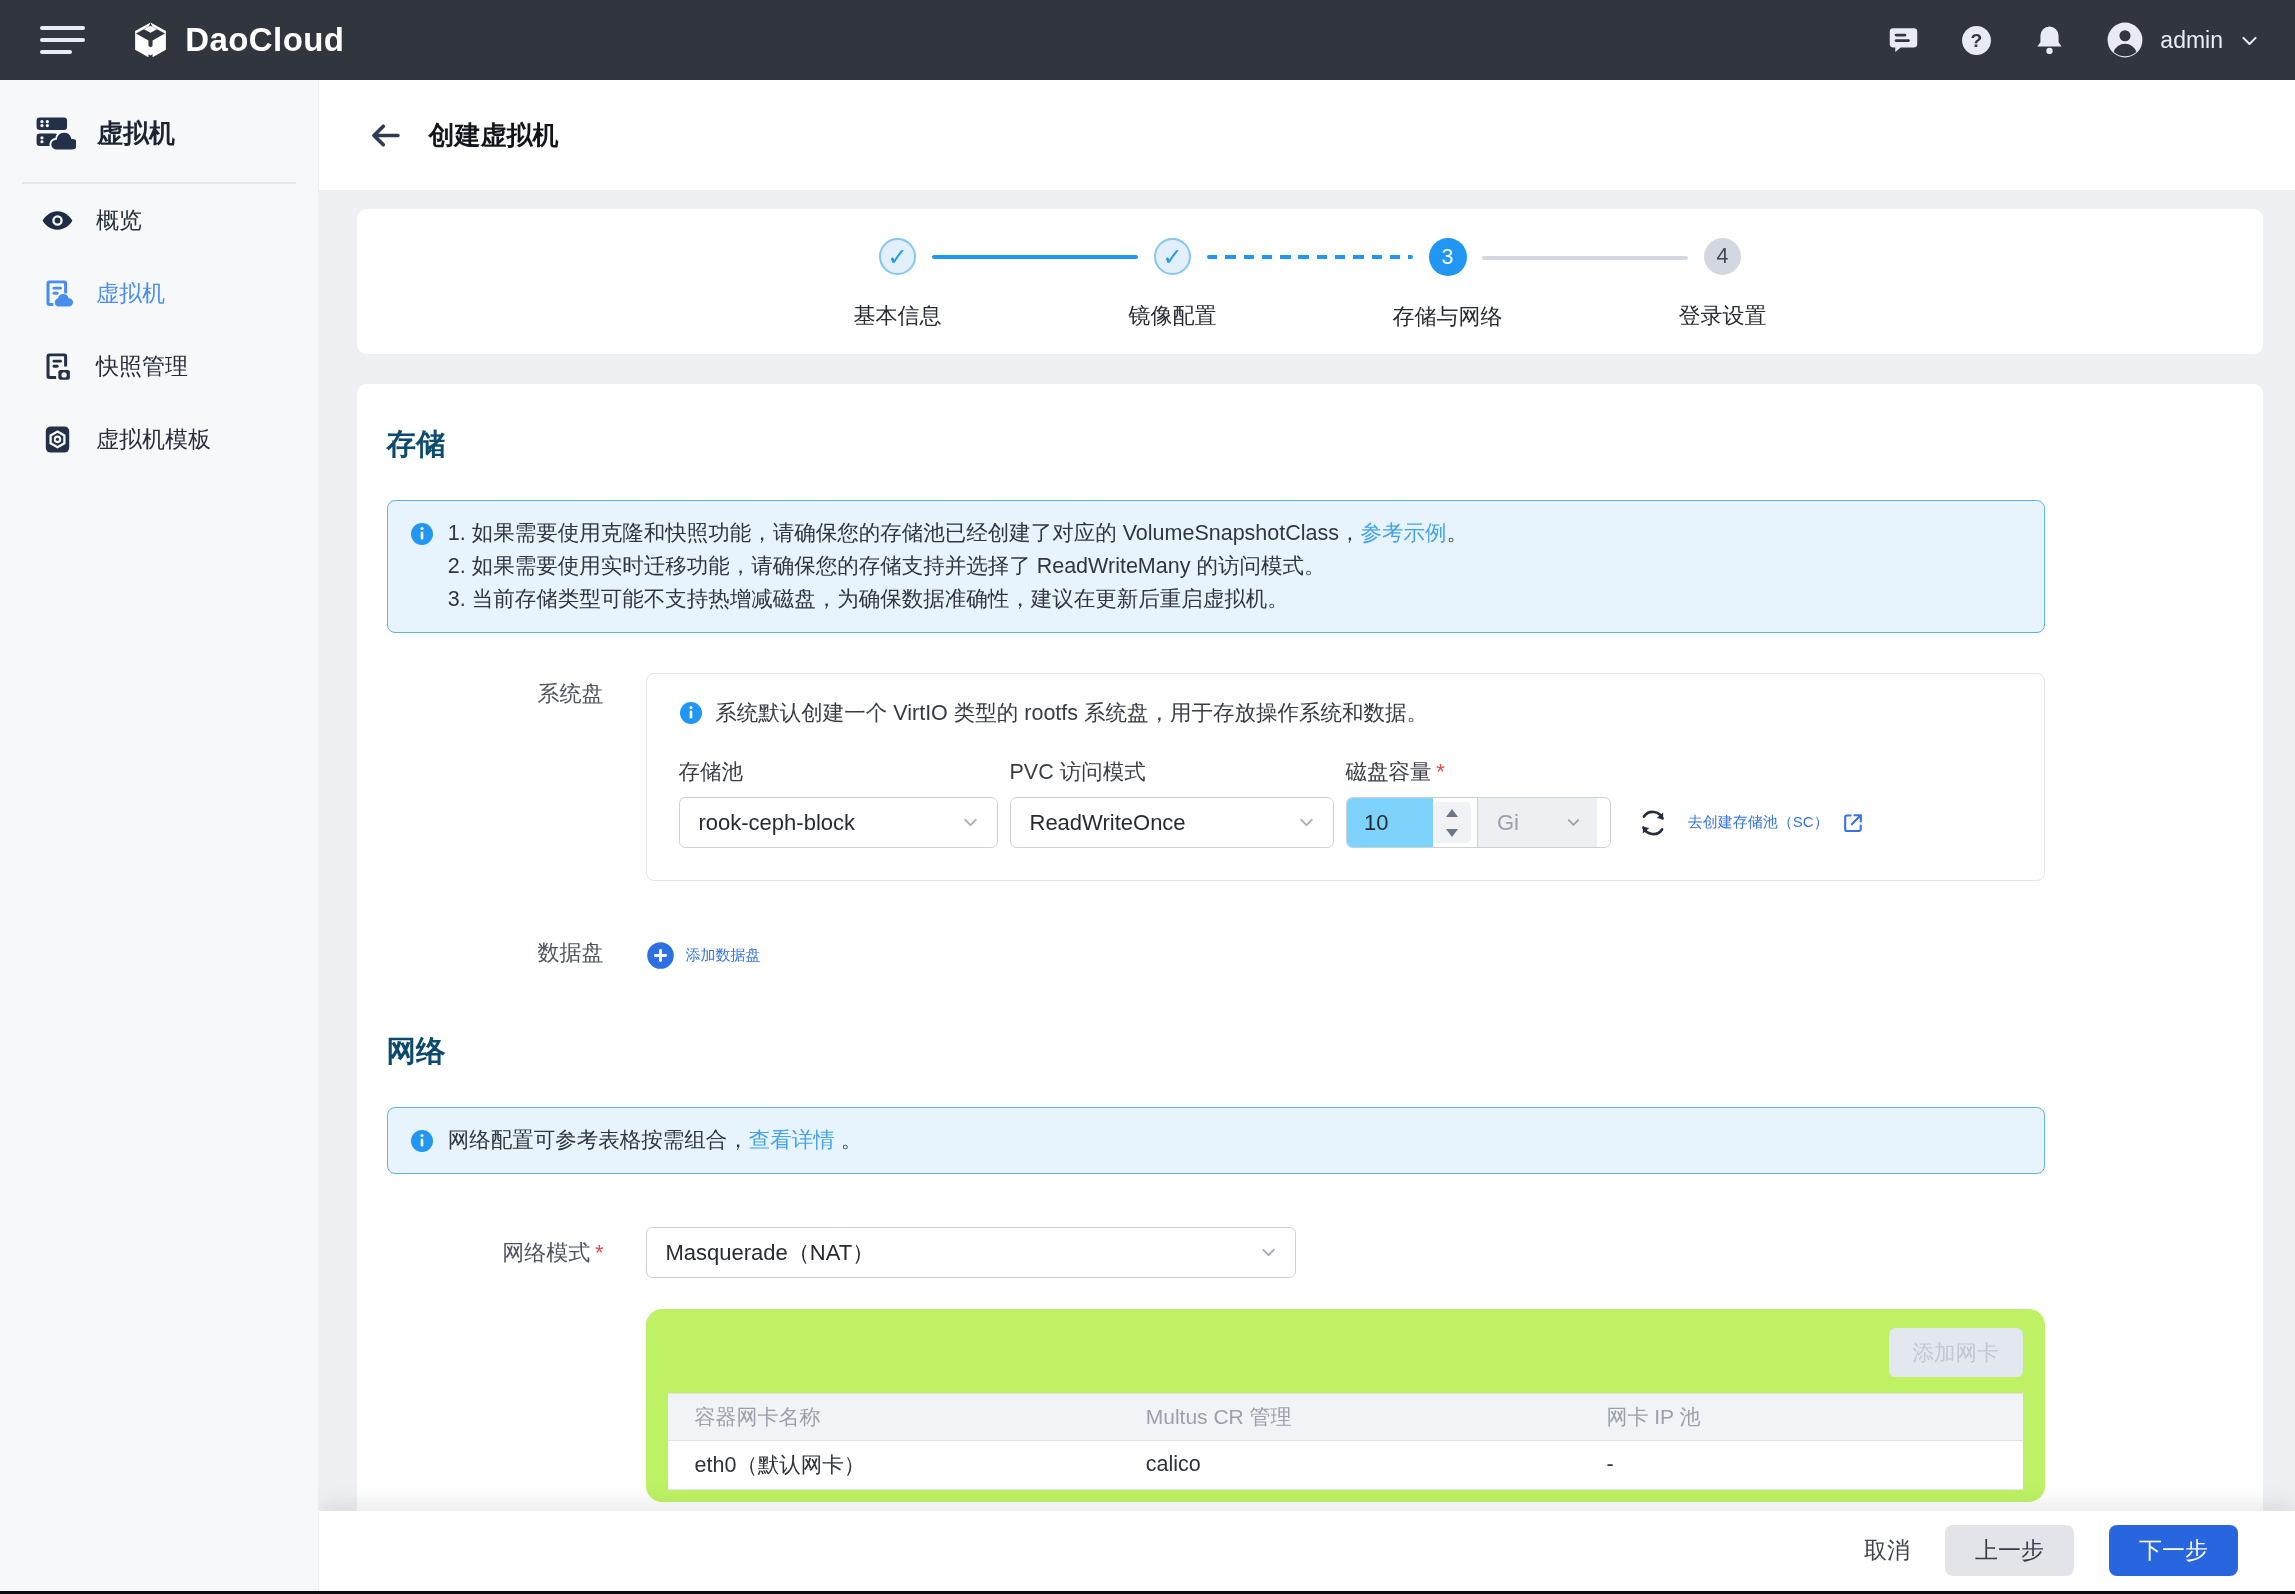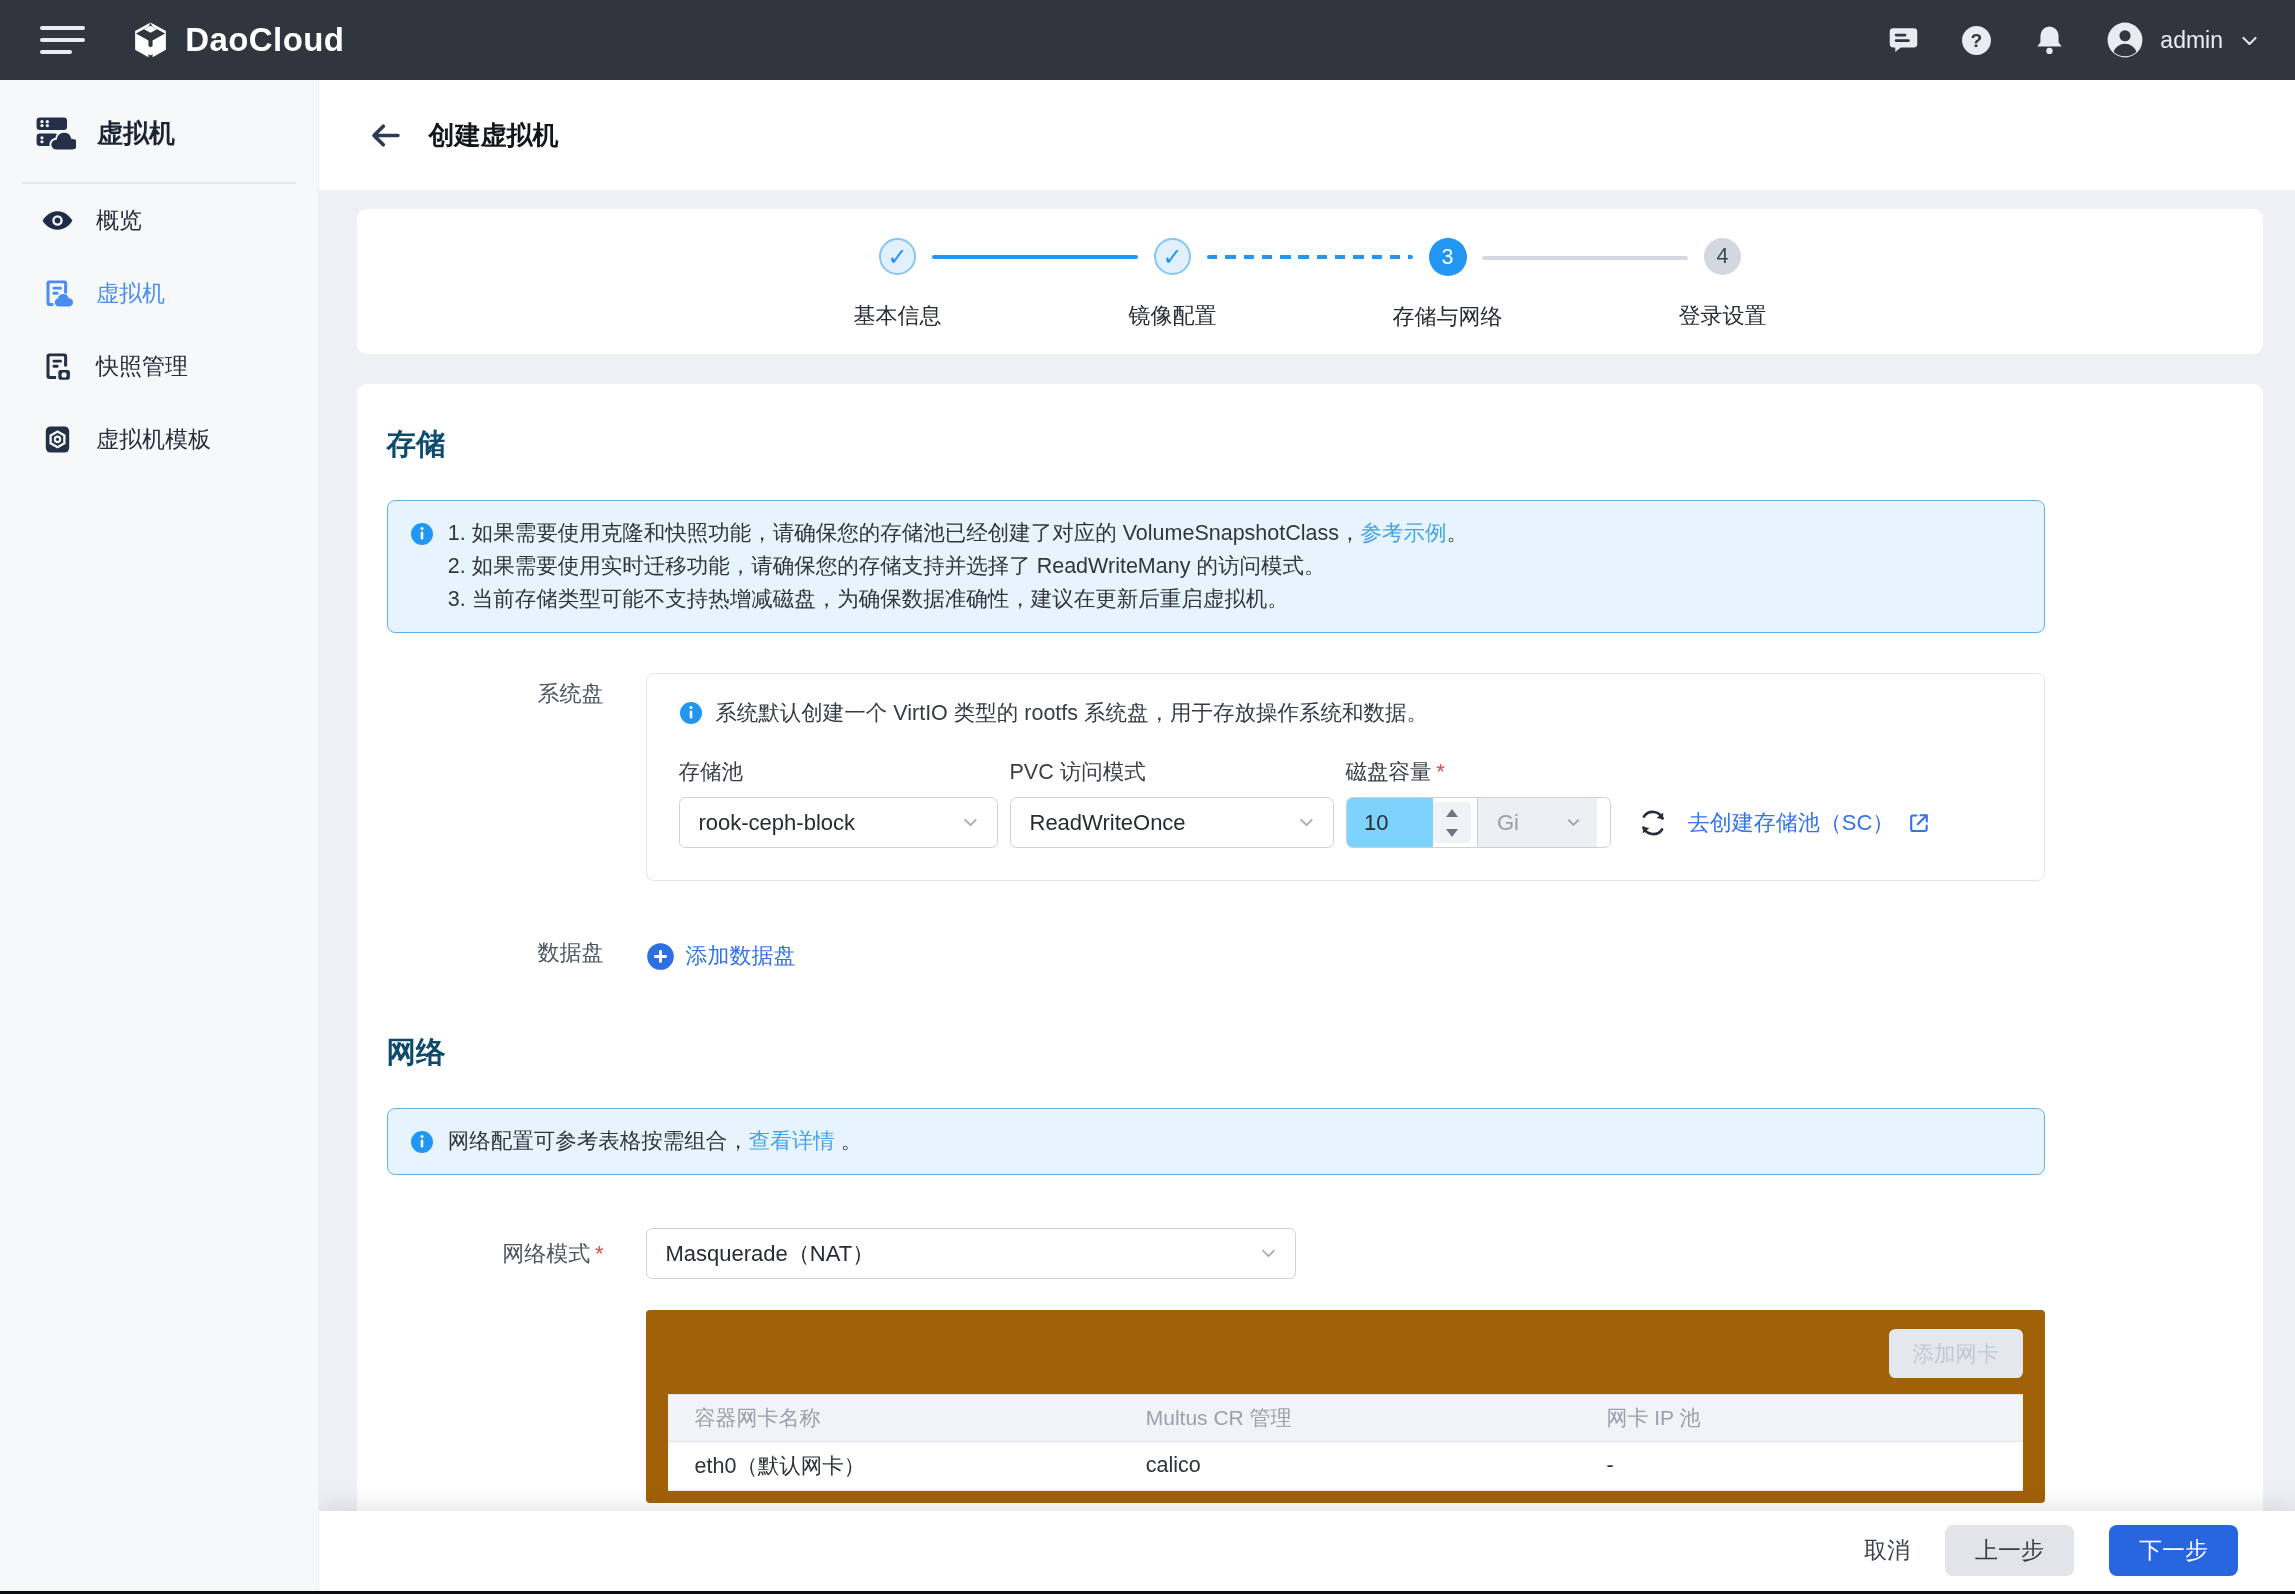--- a/index.html
+++ b/index.html
@@ -69,21 +69,21 @@
 
   
   .form-card { margin-top:30px; padding:41px 0 37px 29.5px; }
   .inner { width:1658px; }
   .sec-title { font-size:29.5px; font-weight:700; color:#0c4a6e; margin-bottom:35px; }
   .sec-title.mt { margin-top:62px; }
 
   .notice { background:#e8f4fd; border:1.6px solid #5fb3ea; border-radius:8px; padding:16px 22px; display:flex; gap:14.3px; }
   .notice .txt { font-size:21.5px; color:#30353e; line-height:33px; }
   .ilink { color:#45a3e9; cursor:pointer; }
-  .alink { color:#3473e8; cursor:pointer; font-size:22px; }
+  .alink { color:#3473e8; cursor:pointer; font-size:15px; }
 
   .form-row { display:flex; margin-top:40px; }
   .row-label { width:259px; flex:0 0 auto; text-align:right; padding-right:42px; font-size:22px; color:#4e5560; padding-top:6.4px; }
   .row-label .req, .req { color:#e5484d; margin-left:4.8px; font-size:22px; }
   .row-body { flex:1 1 auto; max-width:1399px; }
 
   .disk-panel { border:1.6px solid #e2e5eb; border-radius:8px; padding:24px 32px 32px 32px; background:#fff; }
   .hint-line { display:flex; align-items:center; gap:12.8px; font-size:21.5px; color:#363b45; }
   .fields { display:flex; gap:12px; margin-top:32px; }
   .fld { display:flex; flex-direction:column; gap:12.8px; }
@@ -97,21 +97,21 @@
   .spin .sp { flex:1; display:flex; align-items:center; justify-content:center; cursor:pointer; }
   .tri-up { width:0; height:0; border-left:6.4px solid transparent; border-right:6.4px solid transparent; border-bottom:8px solid #6f7683; }
   .tri-dn { width:0; height:0; border-left:6.4px solid transparent; border-right:6.4px solid transparent; border-top:8px solid #6f7683; }
   .unit-sel { width:120px; background:#edeff3; border-left:1.6px solid #ccd1d9; display:flex; align-items:center; justify-content:space-between; padding:0 14.3px 0 19px; font-size:22px; color:#9aa1ab; }
   .fld-actions { display:flex; align-items:center; gap:19px; align-self:flex-end; height:51px; margin-left:14.3px; }
   .icon-btn { background:none; border:none; cursor:pointer; display:flex; align-items:center; }
   .sc-link { display:flex; align-items:center; gap:12.8px; cursor:pointer; }
 
   .add-disk { display:flex; align-items:center; gap:11px; padding-top:3.2px; cursor:pointer; }
 
-  .nic-panel { background:#a16207; border-radius:4px; padding:19px 22px 12px 22px; margin-top:-9.6px; }
+  .nic-panel { background:#bef264; border-radius:16px; padding:19px 22px 12px 22px; margin-top:-9.6px; }
   .nic-top { display:flex; justify-content:flex-end; }
   .btn-disabled { height:49px; padding:0 24px; background:#e3e7ee; border:none; border-radius:6.4px; font-size:21.5px; color:#c2c8d2; cursor:not-allowed; font-family:inherit; }
   .nic-table { margin-top:16px; }
   .t-head { display:grid; grid-template-columns:33.3% 34% 32.7%; background:#f2f3f7; border-top:0.8px solid #dfe2e8; border-bottom:0.8px solid #dfe2e8; height:48px; align-items:center; }
   .t-head .th { font-size:21px; color:#9aa0ac; padding:0 27px; }
   .t-row { display:grid; grid-template-columns:33.3% 34% 32.7%; background:#ffffff; height:49px; align-items:center; border-bottom:0.8px solid #e6e9ee; }
   .t-row .td { font-size:21.5px; color:#2d323b; padding:0 27px; }
 
   
   .footer {

